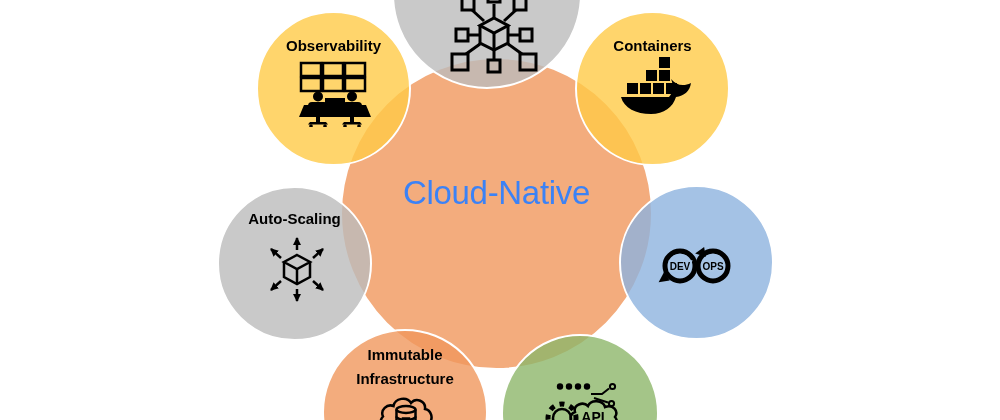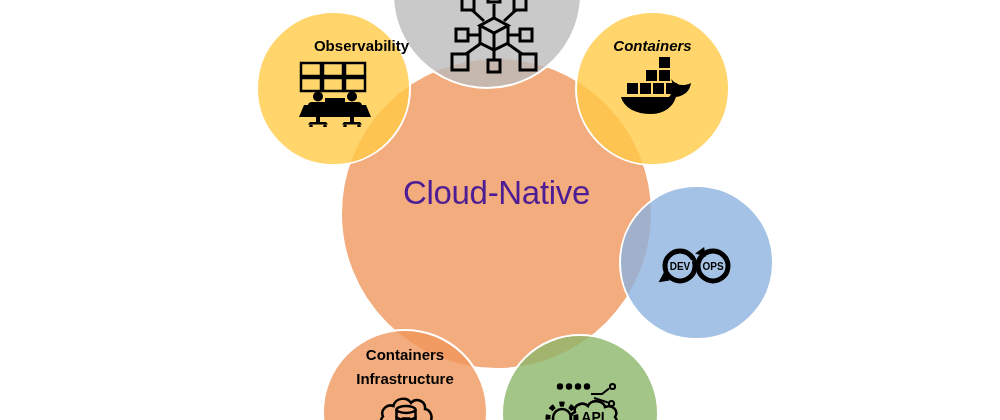--- a/index.html
+++ b/index.html
@@ -8,21 +8,21 @@
     background:#fff; font-family:"Liberation Sans","DejaVu Sans",sans-serif;
   }
   .circle {
     position:absolute; border-radius:50%;
     border:2.5px solid #fff; box-sizing:border-box;
   }
   .center-circle { z-index:1; }
   .node-circle  { z-index:2; }
   .center-title {
     position:absolute; top:110px; left:0; width:100%; text-align:center;
-    font-size:33px; line-height:48px; font-weight:300; letter-spacing:-0.3px; color:#4c1d95;
+    font-size:33px; line-height:48px; font-weight:300; letter-spacing:-0.3px; color:#3b82f6;
   }
   .node-label {
     position:absolute; left:0; width:100%; text-align:center;
     font-weight:700; font-size:15px; line-height:20px; color:#000;
   }
   .node-label.two-line { line-height:24px; padding:0 6px; box-sizing:border-box; }
   .icon { position:absolute; }
   .devops-text, .api-text {
     font-family:"Liberation Sans","DejaVu Sans",sans-serif;
     font-weight:700; fill:#000;
@@ -59,21 +59,21 @@
         <line x1="42" y1="33" x2="30" y2="22"></line>
         <rect x="72" y="10" width="12" height="12"></rect>
         <line x1="62" y1="33" x2="74" y2="22"></line>
         <rect x="46" y="2" width="12" height="12"></rect>
         <line x1="52" y1="30" x2="52" y2="16"></line>
       </g>
     </svg>
   </div>
 
   <div class="circle node-circle" style="left: 256px; top: 11px; width: 155px; height: 155px; background-color: rgba(255, 203, 71, 0.8);">
-    <div class="node-label" style="top:23px;text-align:right;">Observability</div>
+    <div class="node-label" style="top:23px;">Observability</div>
     <svg class="icon" style="left:27px; top:48px;" width="100" height="66" viewBox="0 0 100 66">
       <g stroke="#000" stroke-width="2.5" fill="none">
         <rect x="16" y="2" width="20" height="13"></rect>
         <rect x="38" y="2" width="20" height="13"></rect>
         <rect x="60" y="2" width="20" height="13"></rect>
         <rect x="16" y="17" width="20" height="13"></rect>
         <rect x="38" y="17" width="20" height="13"></rect>
         <rect x="60" y="17" width="20" height="13"></rect>
       </g>
       <g fill="#000">
@@ -88,52 +88,73 @@
         <circle cx="67" cy="35.5" r="5"></circle>
         <rect x="57" y="41" width="20" height="15" rx="4"></rect>
         <rect x="65" y="56" width="4" height="5"></rect>
         <path d="M59,61 h16 l2,2.5 h-20 Z"></path>
         <circle cx="60" cy="65" r="1.8"></circle>
           <circle cx="74" cy="65" r="1.8"></circle>
       </g>
     </svg>
   </div>
 
-  <div class="circle node-circle" style="left: 575px; top: 11px; width: 155px; height: 155px; background-color: rgba(255, 203, 71, 0.8); font-style: italic;">
+  <div class="circle node-circle" style="left: 575px; top: 11px; width: 155px; height: 155px; background-color: rgba(255, 203, 71, 0.8);">
     <div class="node-label" style="top:23px;">Containers</div>
     <svg class="icon" style="left:36px; top:42px;" width="88" height="62" viewBox="0 0 88 62">
       <g fill="#000">
         <rect x="46" y="2" width="11" height="11"></rect>
         <rect x="33" y="15" width="11" height="11"></rect>
         <rect x="46" y="15" width="11" height="11"></rect>
         <rect x="14" y="28" width="11" height="11"></rect>
         <rect x="27" y="28" width="11" height="11"></rect>
         <rect x="40" y="28" width="11" height="11"></rect>
         <rect x="53" y="28" width="11" height="11"></rect>
         <path d="M8,42 H56 C60,38 61,31 58,24 C63,30 70,32 78,28 C77,36 71,41 63,42 C60,52 51,59 38,59 C23,59 11,53 8,42 Z"></path>
       </g>
     </svg>
   </div>
 
+  <div class="circle node-circle" style="left: 217px; top: 186px; width: 155px; height: 155px; background-color: rgba(187, 187, 187, 0.8);">
+    <div class="node-label" style="top:21px;">Auto-Scaling</div>
+    <svg class="icon" style="left:40px; top:42px;" width="76" height="76" viewBox="0 0 76 76">
+      <defs>
+        <marker id="ah" markerUnits="userSpaceOnUse" markerWidth="10" markerHeight="10" refX="7" refY="4" orient="auto">
+          <path d="M0,0 L8,4 L0,8 Z" fill="#000"></path>
+        </marker>
+      </defs>
+      <g stroke="#000" stroke-width="2.5" fill="none">
+        <polygon points="38,25 51,32 38,39 25,32"></polygon>
+        <polyline points="25,32 25,47 38,54 51,47 51,32"></polyline>
+        <line x1="38" y1="39" x2="38" y2="54"></line>
+        <line x1="38" y1="20" x2="38" y2="8" marker-end="url(#ah)"></line>
+        <line x1="38" y1="59" x2="38" y2="71" marker-end="url(#ah)"></line>
+        <line x1="22" y1="28" x2="12" y2="19" marker-end="url(#ah)"></line>
+        <line x1="54" y1="28" x2="64" y2="19" marker-end="url(#ah)"></line>
+        <line x1="22" y1="51" x2="12" y2="60" marker-end="url(#ah)"></line>
+        <line x1="54" y1="51" x2="64" y2="60" marker-end="url(#ah)"></line>
+      </g>
+    </svg>
+  </div>
 
   <div class="circle node-circle" style="left: 619px; top: 185px; width: 155px; height: 155px; background-color: rgba(141, 179, 222, 0.8);">
     <svg class="icon" style="left:34px; top:49px;" width="90" height="60" viewBox="0 0 90 60">
       <g fill="none" stroke="#000" stroke-width="5">
         <circle cx="25" cy="30" r="15"></circle>
         <circle cx="58" cy="30" r="15"></circle>
       </g>
       <polygon points="-1,-5 9,0 -1,5" transform="translate(11,41) rotate(145)" fill="#000"></polygon>
       <polygon points="-1,-5 9,0 -1,5" transform="translate(49,16) rotate(170)" fill="#000"></polygon>
       <text class="devops-text" x="25" y="33.5" font-size="10" text-anchor="middle" paint-order="stroke" stroke="#a8c5e5" stroke-width="3.5">DEV</text>
       <text class="devops-text" x="58" y="33.5" font-size="10" text-anchor="middle" paint-order="stroke" stroke="#a8c5e5" stroke-width="3.5">OPS</text>
     </svg>
   </div>
 
   <div class="circle node-circle" style="left: 322px; top: 329px; width: 166px; height: 166px; background-color: rgba(240, 151, 93, 0.8);">
-    <div class="node-label two-line" style="top:12px;">Containers Infrastructure</div>
+    <div class="node-label two-line" style="top:12px;">Immutable Infrastructure</div>
     <svg class="icon" style="left:53px; top:62px;" width="58" height="56" viewBox="0 0 58 56">
       <g stroke="#000" stroke-width="2.5" fill="none">
         <path d="M12,37 C5,36 1,29 6,23.5 C3,17 10,10.5 16.5,13 C18,5 30,3 34,10 C39,4 49,8 48,16 C54,17 57,25 52,30.5 C50,35 46,37.5 41.5,37.5 Z"></path>
         <ellipse cx="29" cy="16.5" rx="9.5" ry="3.4"></ellipse>
         <path d="M19.5,16.5 V31.5 M38.5,16.5 V31.5"></path>
         <path d="M19.5,23.5 a9.5,3.4 0 0 0 19,0"></path>
         <path d="M19.5,31 a9.5,3.4 0 0 0 19,0"></path>
         <rect x="26" y="25.5" width="6" height="6"></rect>
       </g>
     </svg>

